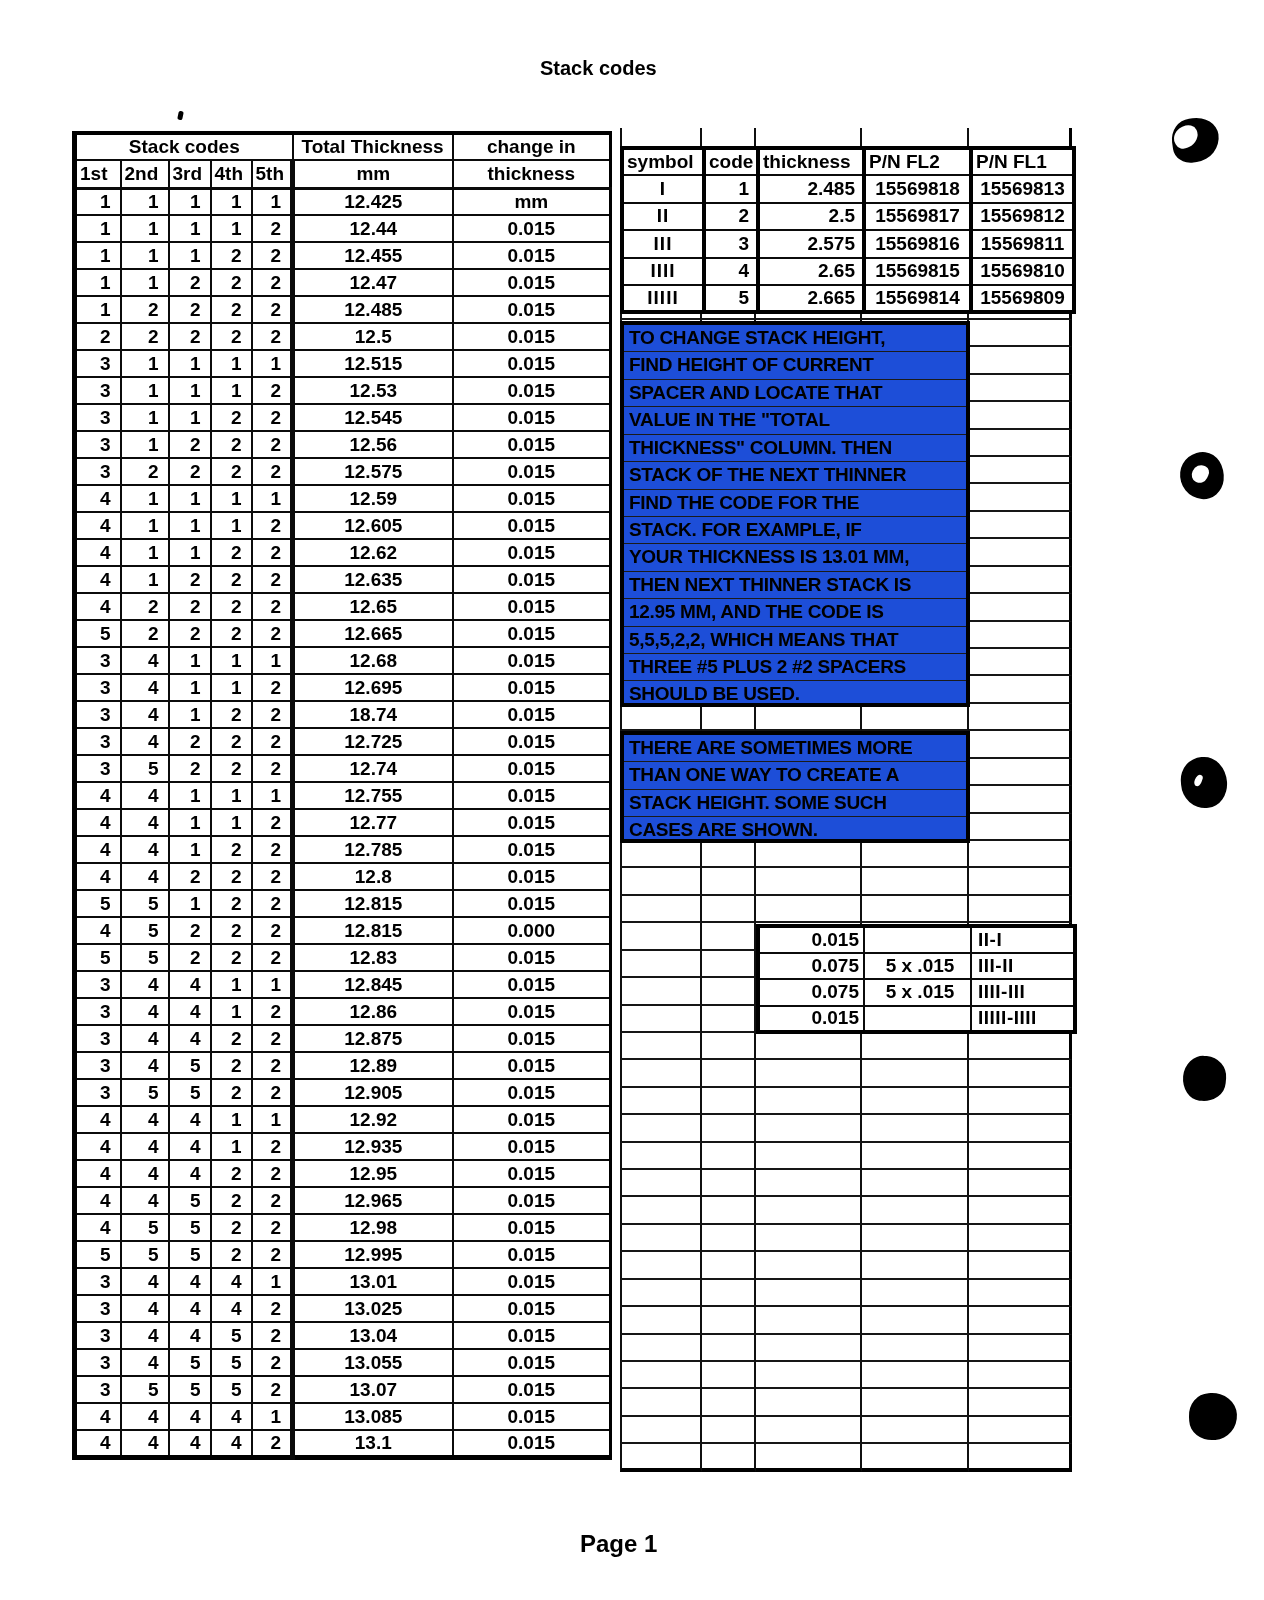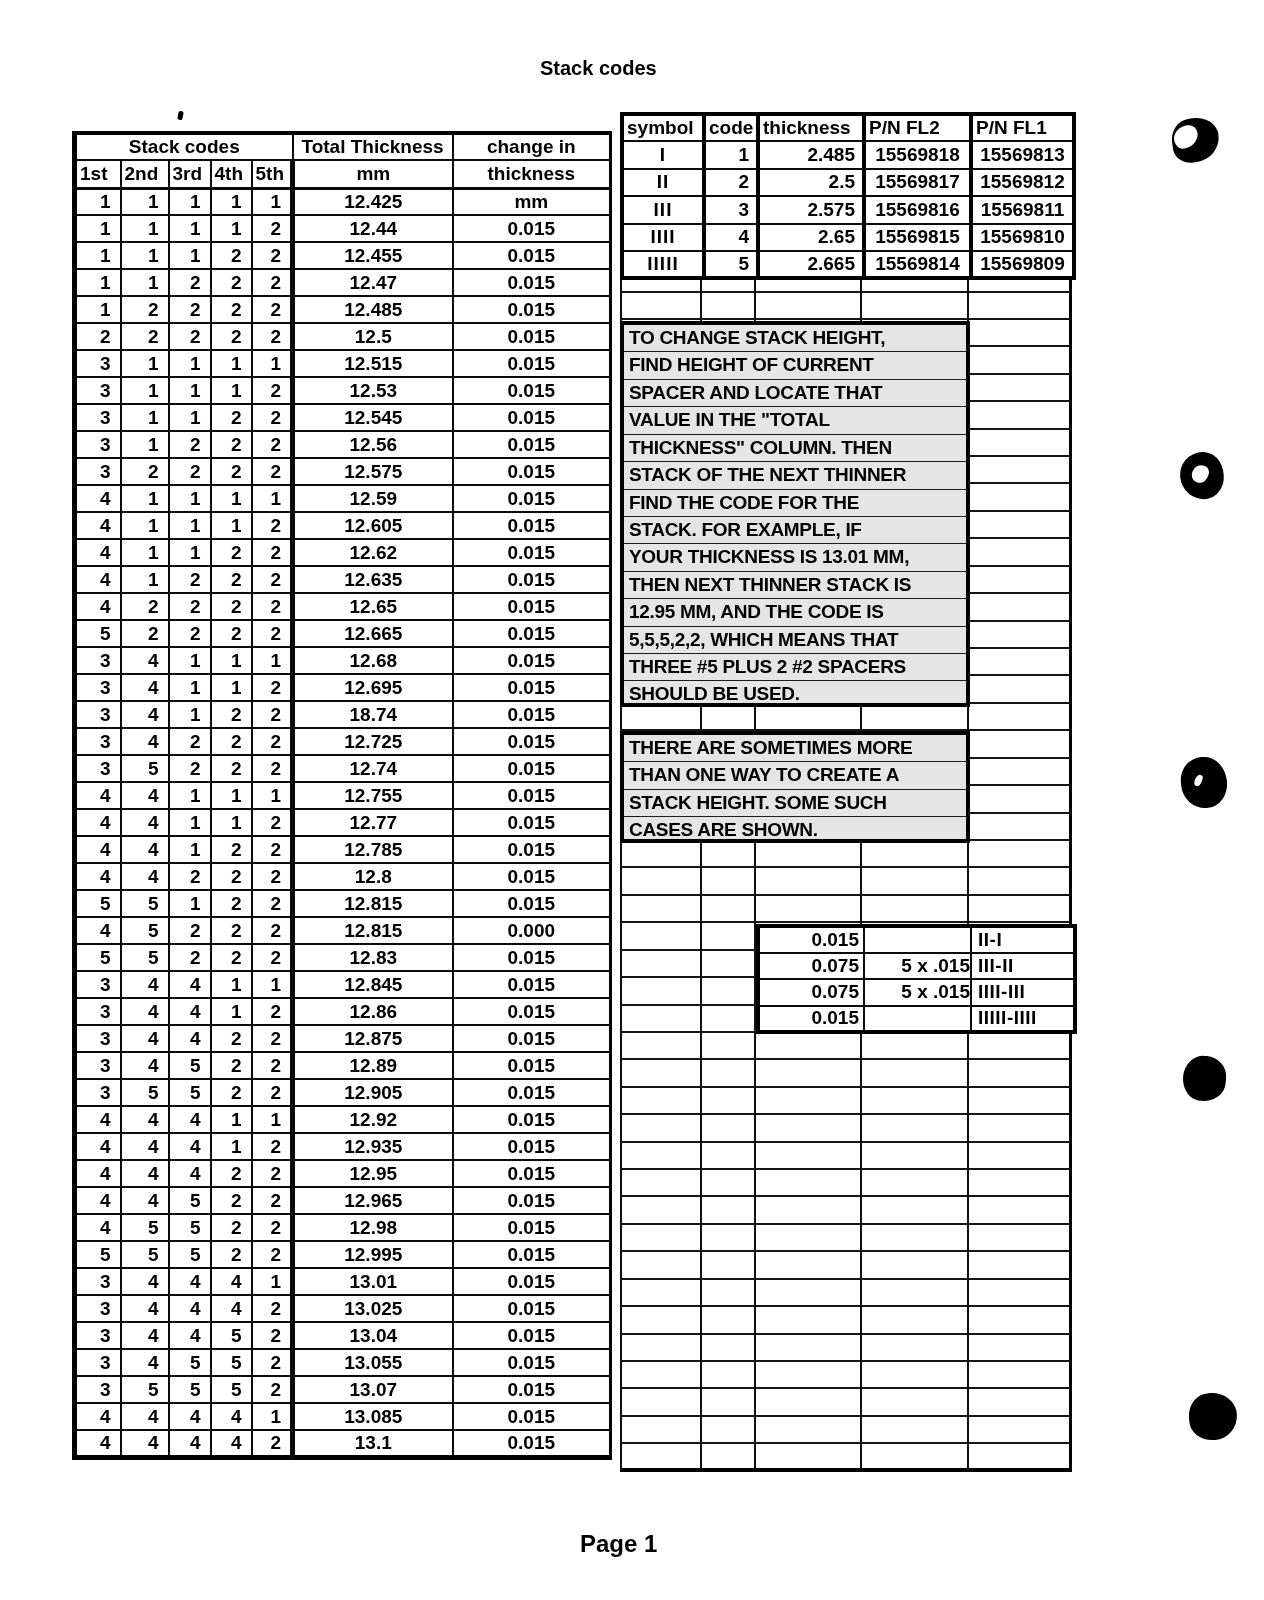--- a/index.html
+++ b/index.html
@@ -35,54 +35,54 @@
     position:absolute;left:620px;top:128px;width:452px;height:1344px;
     display:grid;grid-template-columns:82px 54px 106px 107px 103px;grid-auto-rows:27.43px;
   }
   .rg-cell{border-right:2px solid #101010;border-bottom:2px solid #161616;}
   .rg-cell.c0{border-left:2px solid #101010;}
   .rg-cell.c4{border-right:3px solid #000;}
   .rg-cell.last{border-bottom:4px solid #000;}
 
   
   .symbol-table{
-    position:absolute;left:620px;top:112px;width:452px;background:#fff;border-collapse:collapse;table-layout:fixed;
+    position:absolute;left:620px;top:146px;width:452px;background:#fff;border-collapse:collapse;table-layout:fixed;
     border:4px solid #000;
   }
   .symbol-table tr{height:27.4px;}
   .symbol-table td{
     border:2px solid #0b0b0b;font-size:19px;font-weight:700;padding:0;white-space:nowrap;overflow:hidden;
   }
   .symbol-table td.vthick{border-left:4px solid #000;}
   .symbol-table td.h{text-align:left;padding-left:3px;}
   .symbol-table td.sym{text-align:center;letter-spacing:1px;}
   .symbol-table td.rnum{text-align:right;padding-right:7px;}
   .symbol-table td.pn{text-align:center;}
 
   
   .note-box{
-    position:absolute;background:#e5e5e5;border:4px solid #000;box-sizing:border-box;
+    position:absolute;background:#1d4ed8;border:4px solid #000;box-sizing:border-box;
   }
   .note-line{
     height:27.43px;line-height:26px;font-size:19px;letter-spacing:-0.3px;white-space:nowrap;
     padding-left:5px;border-bottom:1px solid #1b1b1b;box-sizing:border-box;overflow:hidden;
   }
   .note-line:last-child{border-bottom:none;}
   #note1{left:620px;top:321px;width:350px;height:386px;}
   #note2{left:620px;top:731px;width:350px;height:112px;}
 
   
   .diff-table{
     position:absolute;left:756px;top:924px;width:317px;background:#fff;border-collapse:collapse;table-layout:fixed;
     border:4px solid #000;
   }
   .diff-table tr{height:26.5px;}
   .diff-table td{border:2px solid #0b0b0b;font-size:19px;font-weight:700;padding:0;white-space:nowrap;overflow:hidden;}
   .diff-table td.v{text-align:right;padding-right:4px;}
-  .diff-table td.m{text-align:right;padding-left:5px;}
+  .diff-table td.m{text-align:center;padding-left:5px;}
   .diff-table td.t{text-align:left;padding-left:6px;letter-spacing:0.5px;}
 
   
   .blob{position:absolute;background:#000;}
   .blob .hole{position:absolute;background:#fff;}
   #blob1{left:1172px;top:118px;width:47px;height:44px;border-radius:46% 54% 58% 42%/52% 48% 60% 40%;transform:rotate(-8deg);}
   #blob1 .hole{left:2px;top:7px;width:25px;height:21px;border-radius:55% 45% 60% 40%;transform:rotate(-18deg);}
   #blob2{left:1180px;top:452px;width:44px;height:47px;border-radius:52% 48% 45% 55%/48% 55% 45% 52%;transform:rotate(6deg);}
   #blob2 .hole{left:12px;top:13px;width:16px;height:18px;border-radius:58% 42% 50% 50%;transform:rotate(20deg);}
   #blob3{left:1181px;top:757px;width:46px;height:51px;border-radius:50% 50% 46% 54%/46% 54% 50% 50%;transform:rotate(-4deg);}

